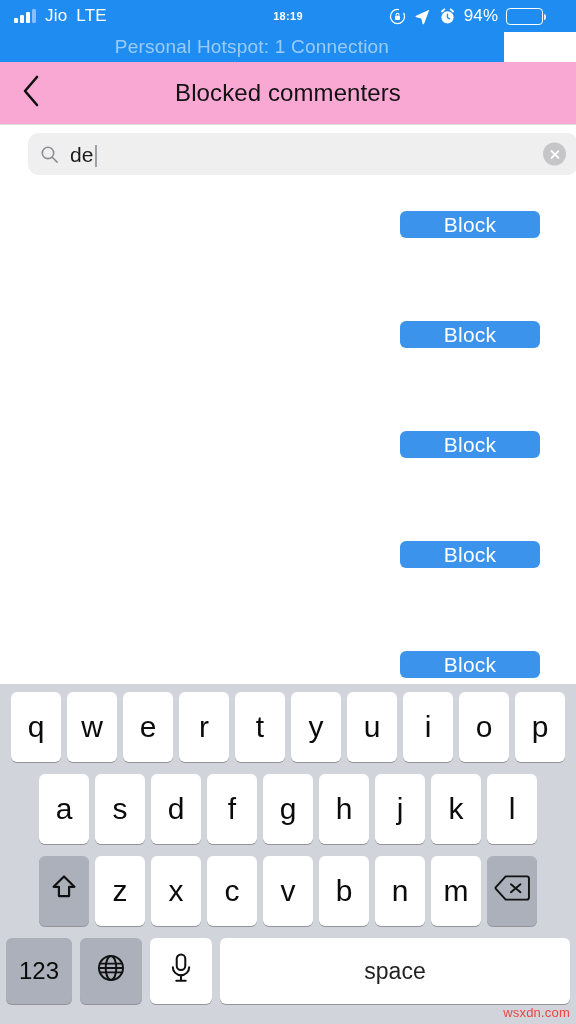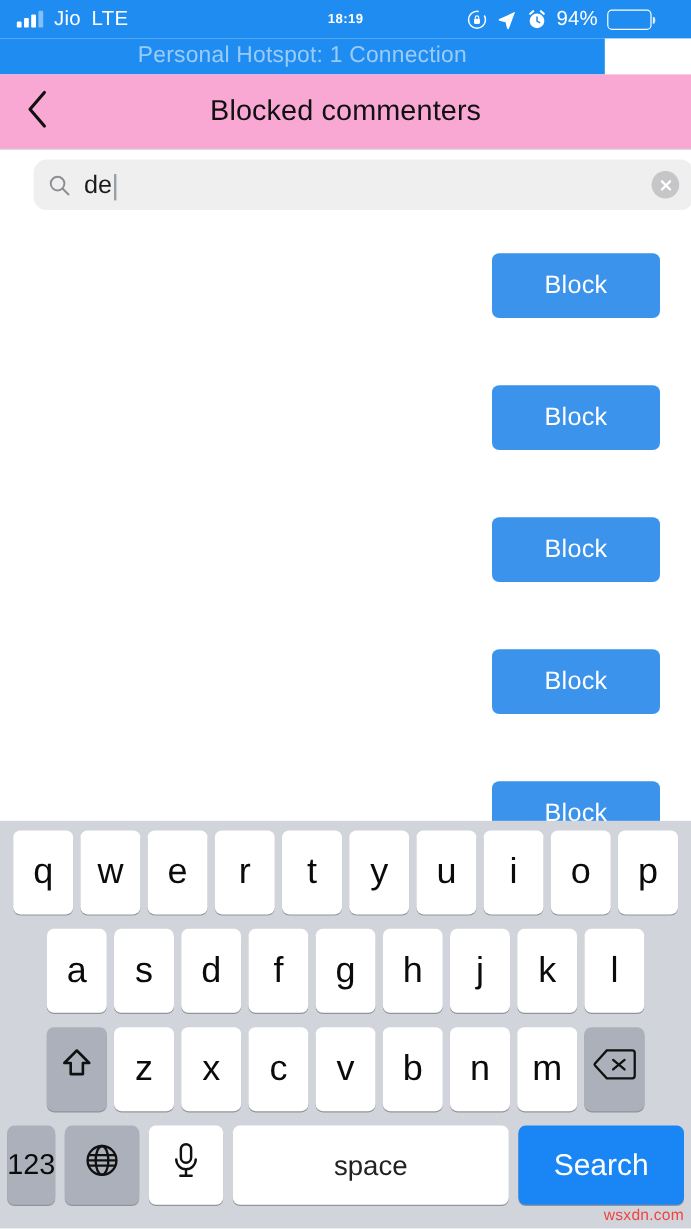--- a/index.html
+++ b/index.html
@@ -235,24 +235,24 @@
   .row-name, .row-sub {
     display: block;
     color: #ffffff;
     font-size: 19px;
     line-height: 24px;
     white-space: nowrap;
     overflow: hidden;
   }
   .block-btn {
     position: absolute;
-    right: 26px;
+    right: 36px;
     top: 28px;
     width: 140px;
-    height: 54px;
+    height: 27px;
     background: #3b93ec;
     border: none;
     border-radius: 6px;
     color: #ffffff;
     font-size: 21px;
     font-family: "Liberation Sans", sans-serif;
     cursor: pointer;
     letter-spacing: 0.2px;
   }
 
@@ -295,21 +295,21 @@
   .kb-row.r2 .key { width: 50px; height: 70px; }
   .kb-row.r3 .key { width: 50px; height: 70px; }
 
   .key.mod {
     background: #abb0bb;
     box-shadow: 0 1px 0 rgba(0,0,0,0.30);
   }
   .key.shift { width: 72px; height: 70px; }
   .key.delete { width: 72px; height: 70px; }
 
-  .key.num { width: 40px; height: 66px; font-size: 24px; }
+  .key.num { width: 66px; height: 66px; font-size: 24px; }
   .key.globe { width: 62px; height: 66px; }
   .key.mic { width: 62px; height: 66px; background: #ffffff; }
   .key.space { flex: 1; height: 66px; font-size: 23px; color: #222; }
   .key.search {
     width: 138px; height: 66px;
     background: #1a86f5;
     color: #ffffff;
     font-size: 25px;
   }
 
@@ -514,20 +514,19 @@
       <div class="key mic">
         <span>
           <svg width="26" height="30" viewBox="0 0 22 28" fill="none">
             <rect x="7" y="1.4" width="8" height="14.4" rx="4" stroke="#111111" stroke-width="1.9"></rect>
             <path d="M3.4 13.2a7.6 7.6 0 0 0 15.2 0" stroke="#111111" stroke-width="1.9" stroke-linecap="round" fill="none"></path>
             <path d="M11 20.8v5.1M6.6 25.9h8.8" stroke="#111111" stroke-width="1.9" stroke-linecap="round"></path>
           </svg>
         </span>
       </div>
       <div class="key space">space</div>
-      <div class="key search">Search</div>
     </div>
 
   </div>
 
   <div class="watermark">wsxdn.com</div>
 
 </div>
 
 </body></html>

